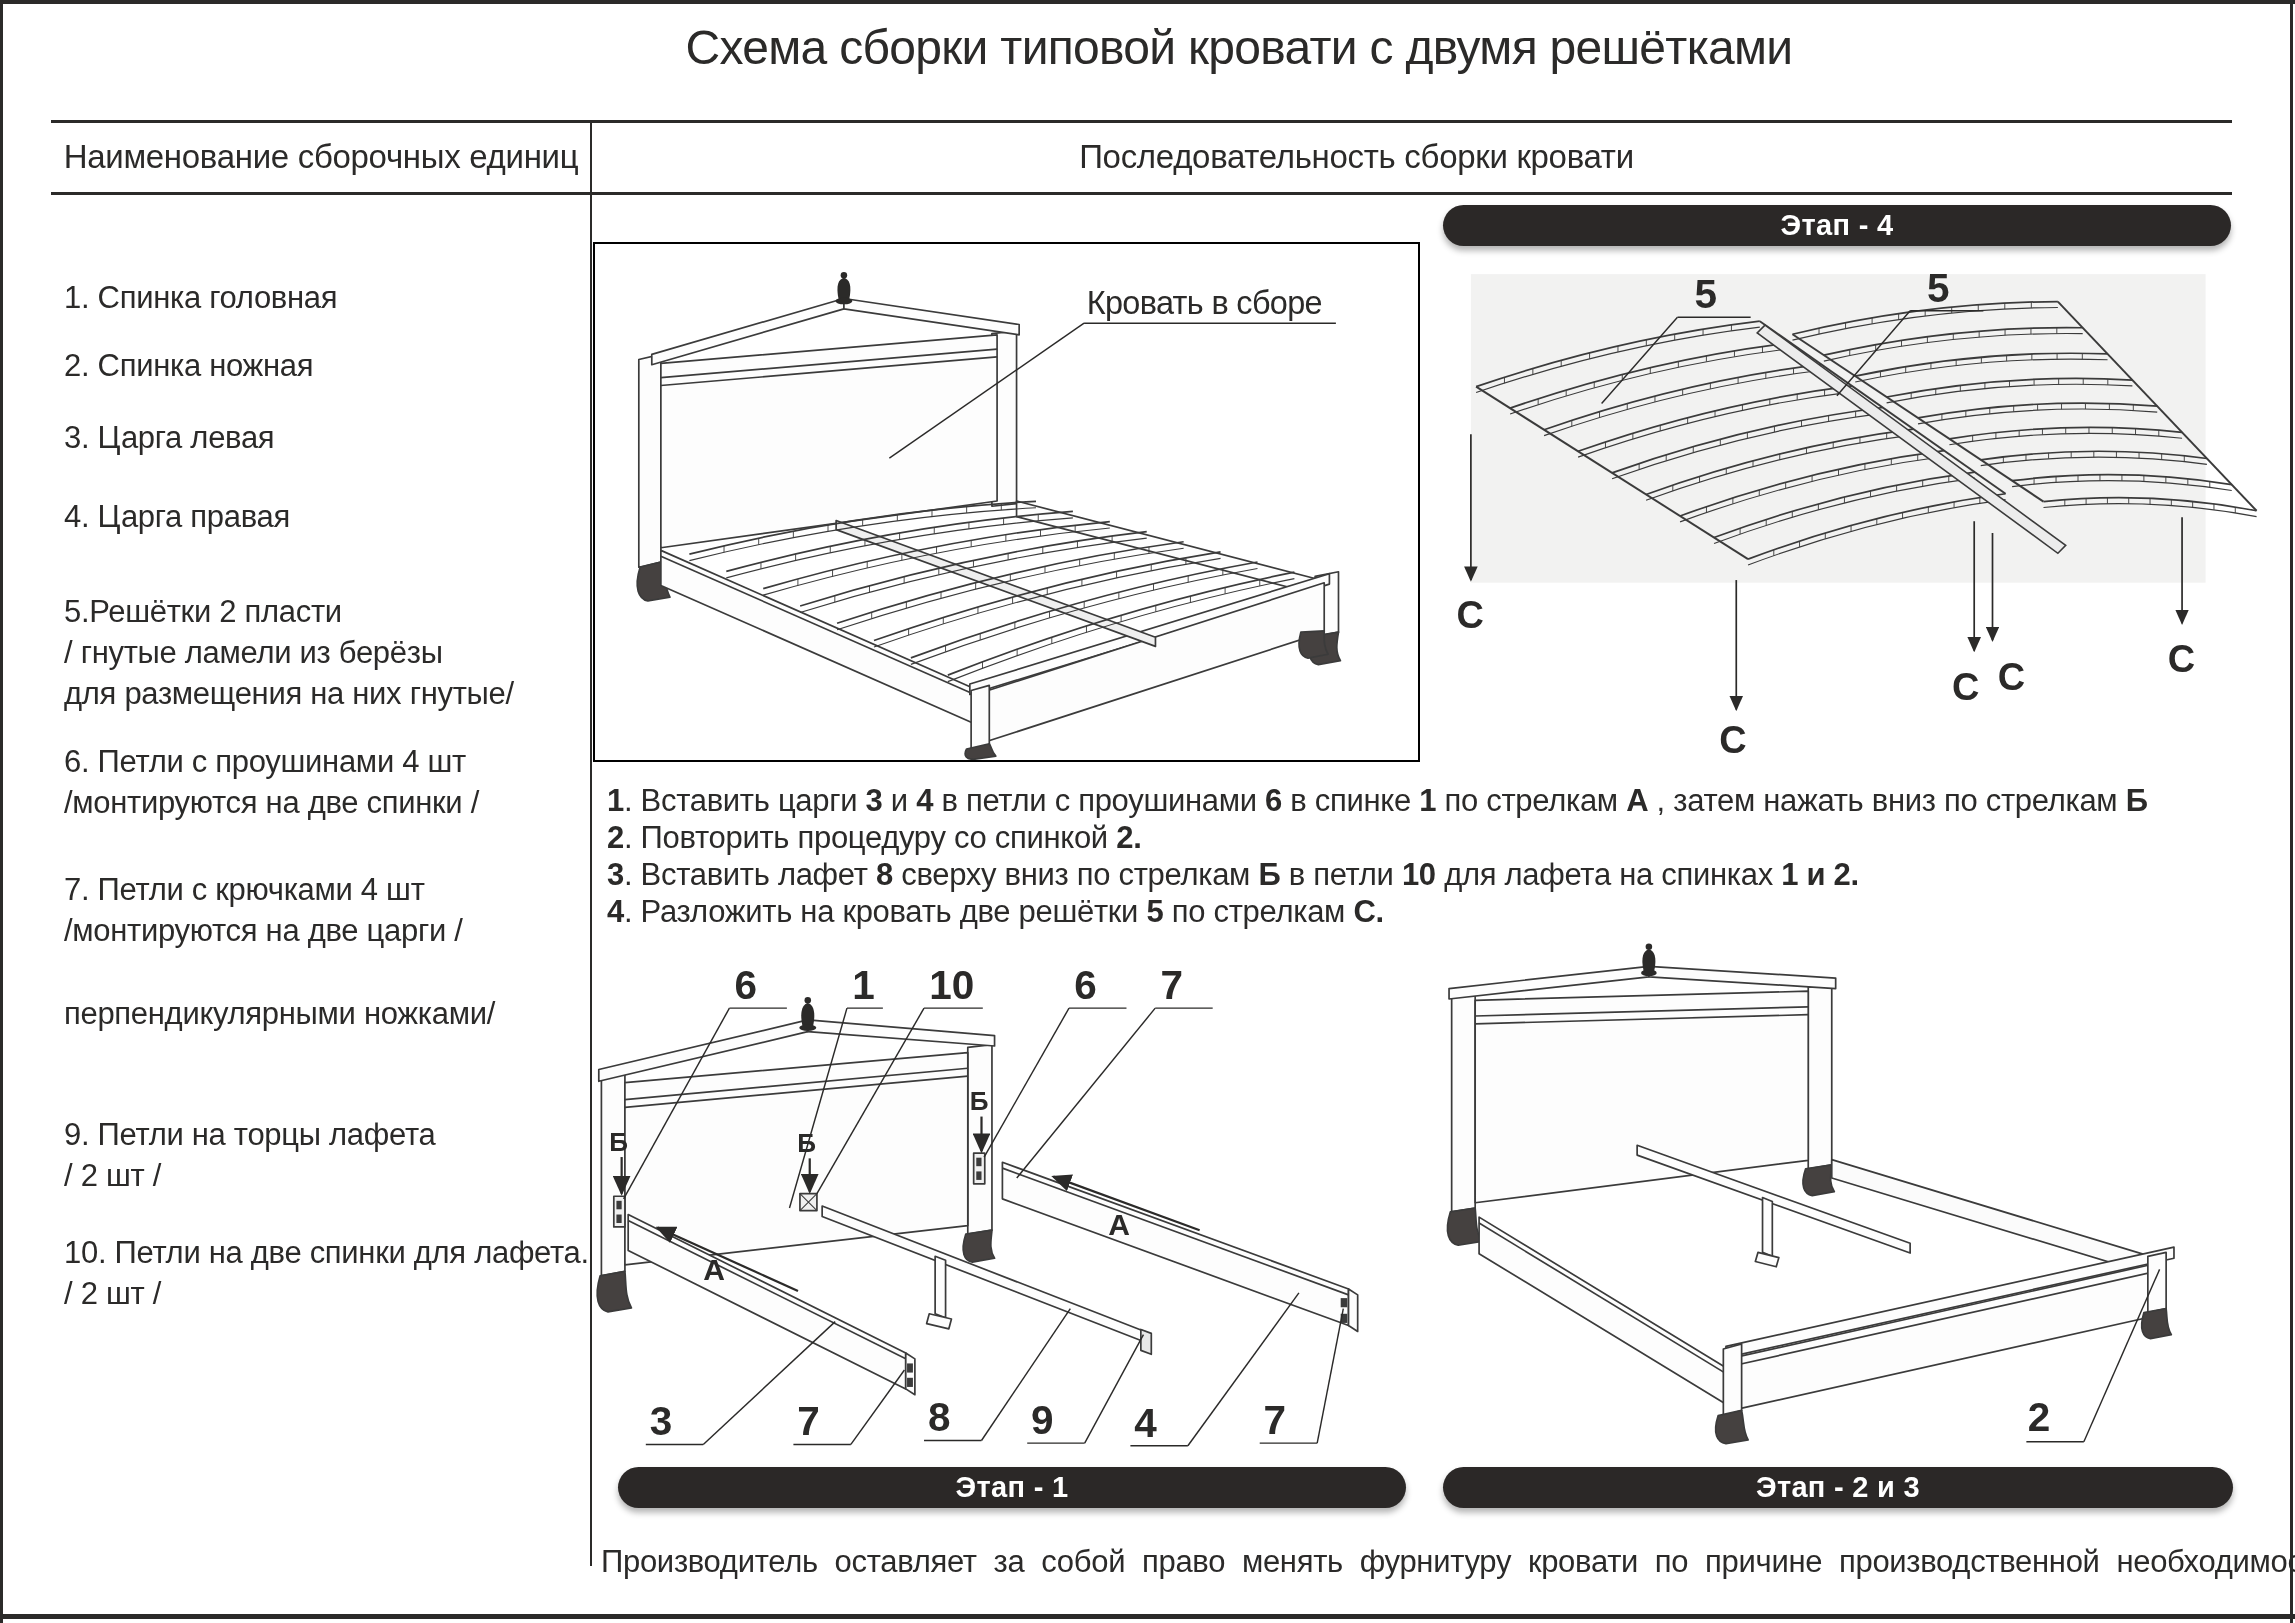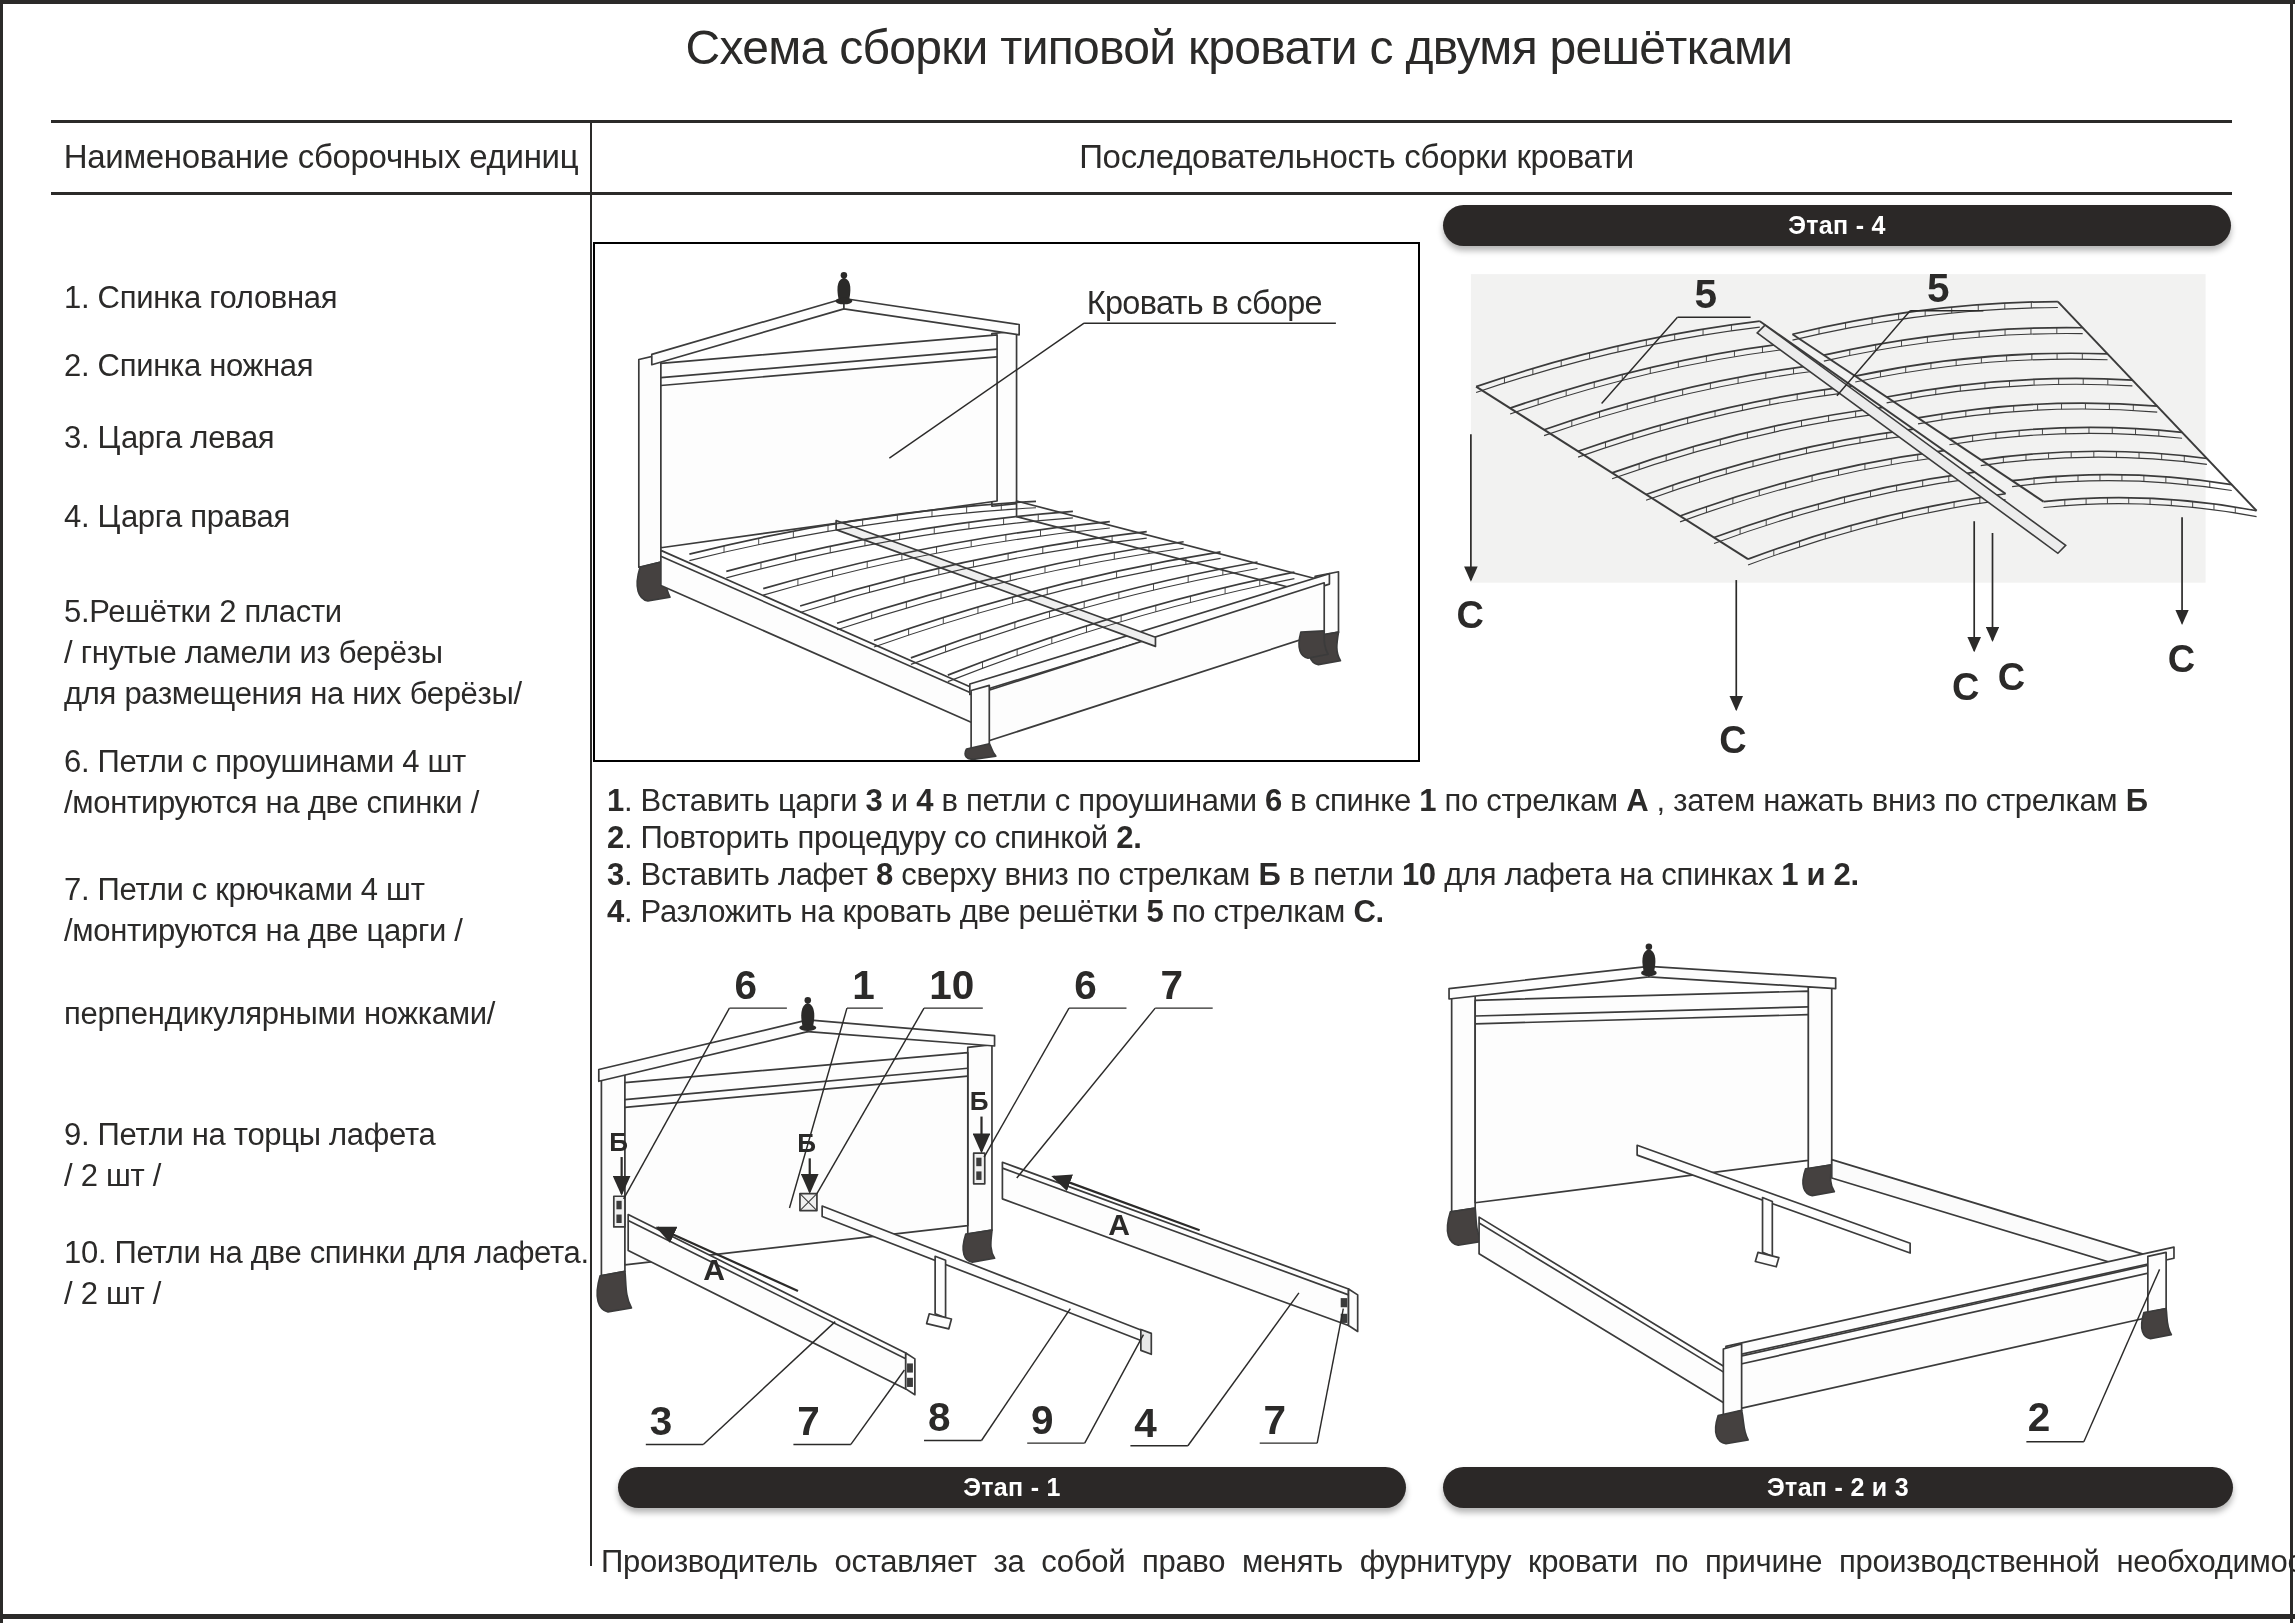--- a/index.html
+++ b/index.html
@@ -23,21 +23,21 @@
   .vline{width:2px;background:#2b2a29;}
   .th{display:flex;align-items:center;justify-content:center;font-size:33px;letter-spacing:-0.3px;}
   
   .parts{left:64px;top:261px;width:549px;font-size:31px;letter-spacing:-0.3px;}
   .part{position:absolute;left:0;line-height:41px;}
   
   .instr{left:607px;top:782px;width:1654px;font-size:31px;line-height:37px;letter-spacing:-0.3px;}
   .instr .bold{font-weight:700;}
   
   .pill{display:flex;align-items:center;justify-content:center;border-radius:22px;
-    color:#fff;font-size:25px;font-weight:600;letter-spacing:0.3px;
+    color:#fff;font-size:29px;font-weight:600;letter-spacing:0.3px;
     box-shadow:0 4.6px 5.9px rgba(0,0,0,0.30);}
   
   .bedbox{left:593px;top:242px;width:827px;height:520px;border:2px solid #000000;box-sizing:border-box;background:#fff;}
   
   .footer{left:601px;top:1544px;width:1650px;font-size:31px;letter-spacing:-0.3px;word-spacing:8.5px;white-space:nowrap;}
   
   svg text{fill:#2b2a29;}
   svg .n{font-size:62px;font-weight:700;}
   svg .sm{font-size:40px;font-weight:700;}
   svg .am{font-size:46px;font-weight:700;}
@@ -72,21 +72,21 @@
       </div>
       <div class="part" style="top: 156px;">
         <div>3. Царга левая</div>
       </div>
       <div class="part" style="top: 235px;">
         <div>4. Царга правая</div>
       </div>
       <div class="part" style="top: 330px;">
         <div>5.Решётки  2 пласти</div>
         <div>/ гнутые ламели из берёзы</div>
-        <div>для размещения на них берёзы/</div>
+        <div>для размещения на них гнутые/</div>
       </div>
       <div class="part" style="top: 480px;">
         <div>6. Петли с проушинами 4 шт</div>
         <div>/монтируются на две спинки /</div>
       </div>
       <div class="part" style="top: 608px;">
         <div>7. Петли с крючками 4 шт</div>
         <div>/монтируются на две царги /</div>
       </div>
       <div class="part" style="top: 732px;">

